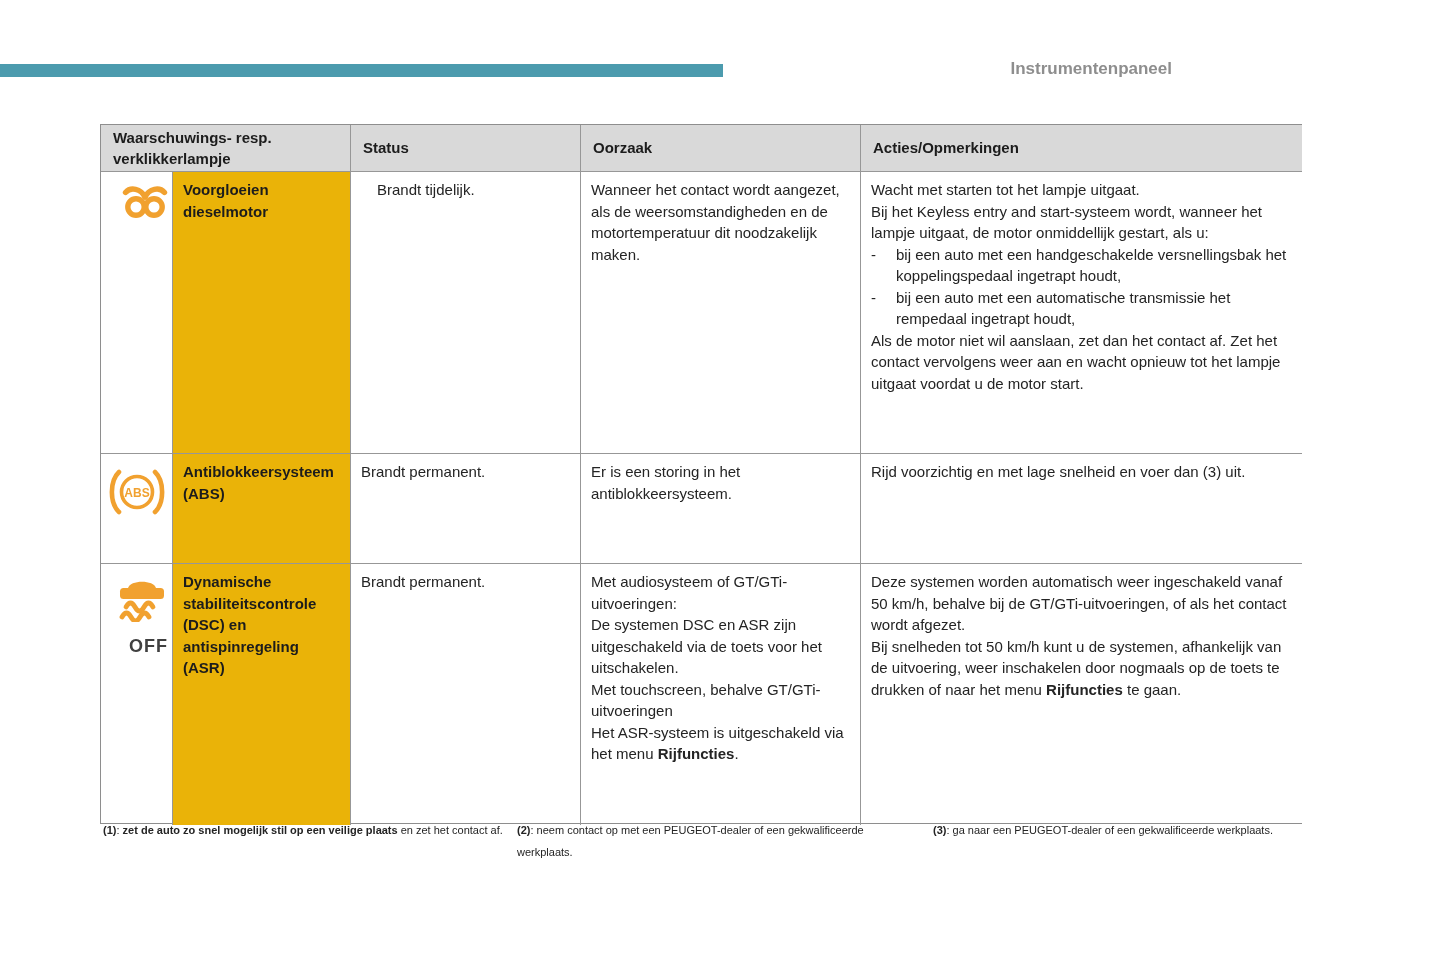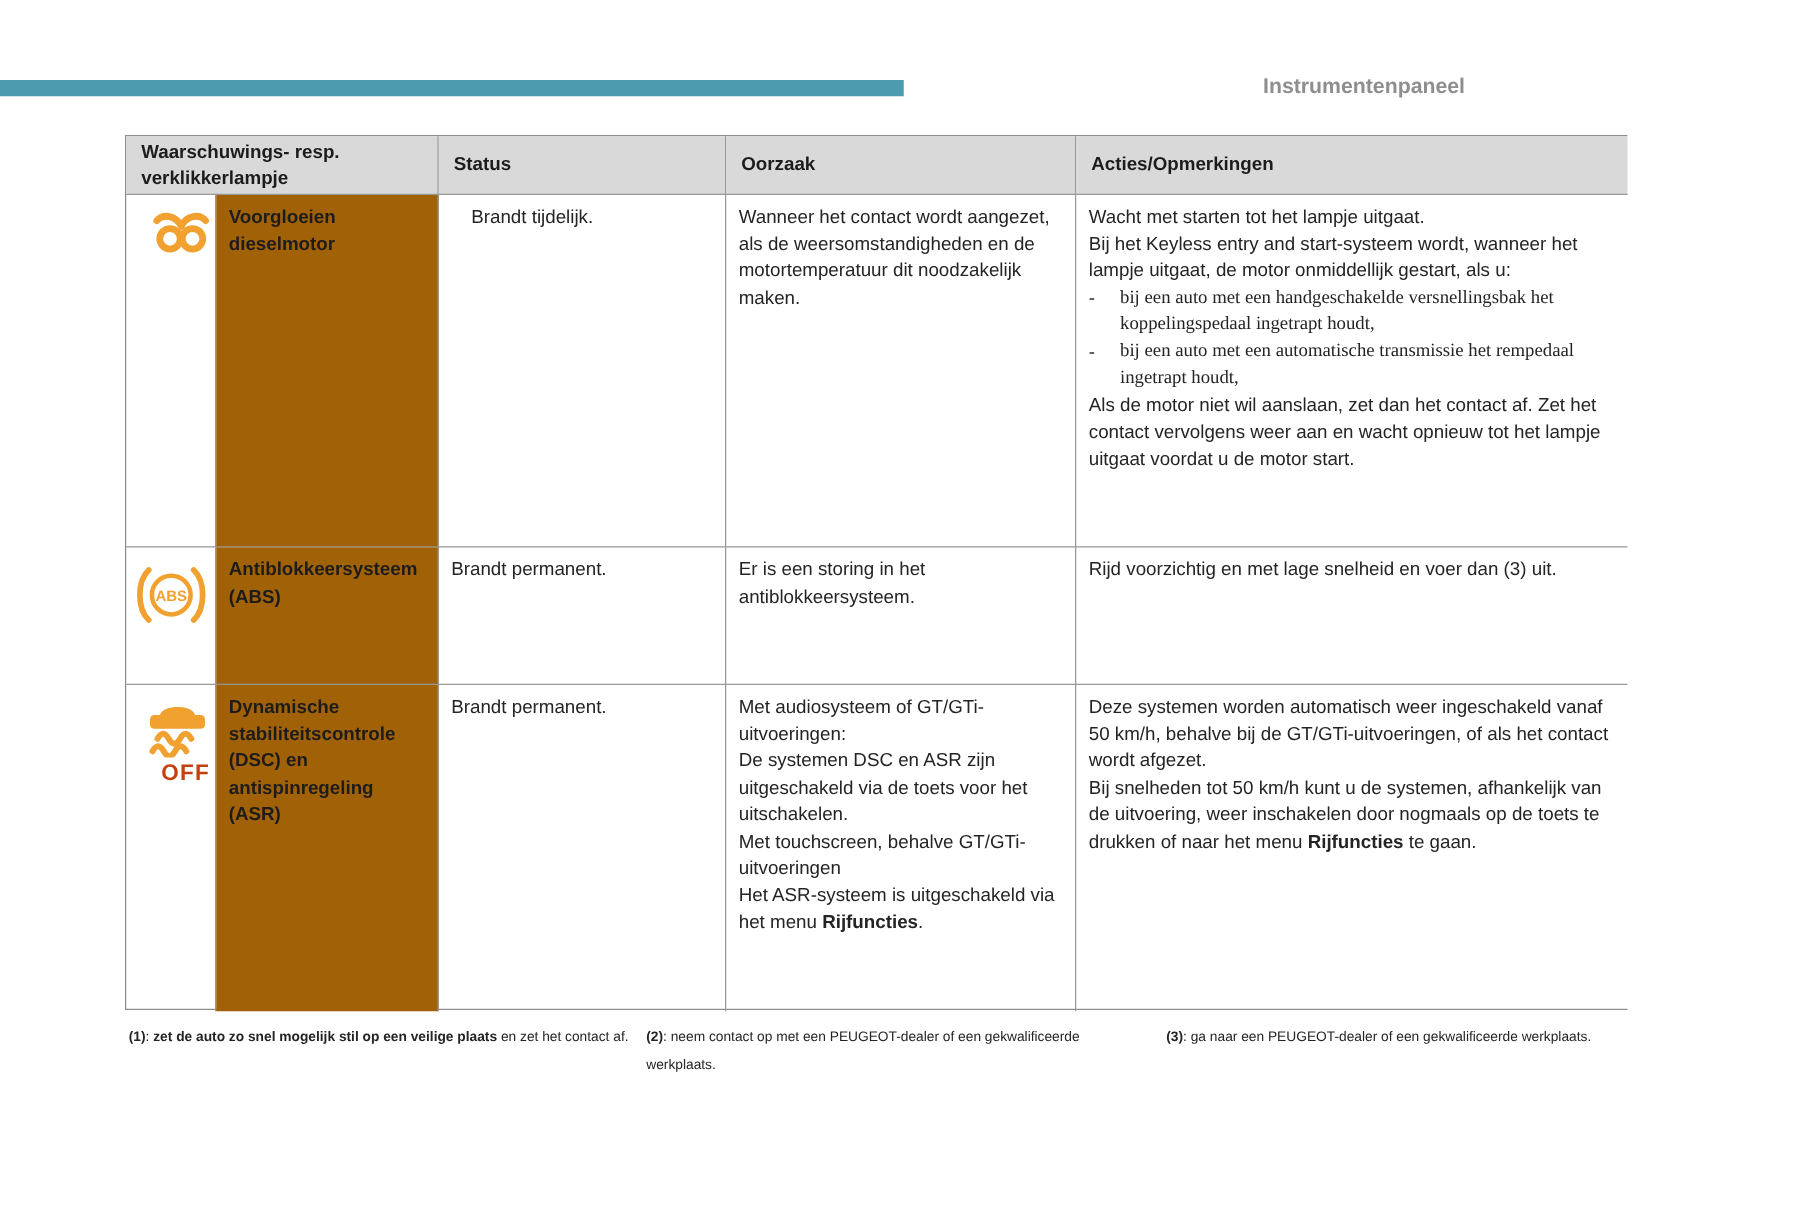--- a/index.html
+++ b/index.html
@@ -11,44 +11,44 @@
   .top-bar{position:absolute;left:0;top:64px;width:723px;height:13px;background:#4C9BAE;}
   .section-header{
     position:absolute;top:59px;right:130px;font-size:17px;font-weight:bold;color:#8E8E8E;
   }
   .chapter-num{
     position:absolute;left:1344px;top:86px;font-size:80px;font-weight:bold;color:#4797AB;
     line-height:1;letter-spacing:-2px;
   }
   
   .wtable{
-    position:absolute;left:100px;top:108px;width:1215px;height:700px;
+    position:absolute;left:100px;top:124px;width:1215px;height:700px;
     display:grid;
     grid-template-columns:72px 178px 230px 280px 455px;
     grid-template-rows:47px 282px 110px 261px;
     border:1px solid #8E8E8E;box-sizing:border-box;
     font-size:15px;line-height:21.5px;
   }
   .cell{border-right:1px solid #979797;border-bottom:1px solid #979797;box-sizing:border-box;
     padding:7px 10px;overflow:hidden;}
   .cell.last-col{border-right:none;}
   .cell.last-row{border-bottom:none;}
   .hcell{background:#D9D9D9;font-weight:bold;color:#1c1c1c;display:flex;align-items:center;padding:4px 12px;}
-  .name-cell{background:#a16207;font-weight:bold;color:#1c1c1c;}
+  .name-cell{background:#eab308;font-weight:bold;color:#1c1c1c;}
   .icon-cell{display:flex;flex-direction:column;align-items:flex-end;padding:12px 4px 4px 4px;}
   .acties-cell{padding-right:22px;}
   .t{margin:0;}
   .bullet{display:flex;margin:0;}
   .bm{width:25px;flex:0 0 25px;}
-  .bt{flex:1;font-family:Liberation Serif, serif;}
+  .bt{flex:1;}
   
   .oi{stroke:#F1A12F;fill:none;stroke-linecap:round;}
   .of{fill:#F1A12F;stroke:none;}
   .abs-label{fill:#F1A12F;font-family:"Liberation Sans",sans-serif;font-weight:bold;font-size:12px;}
-  .off-label{color:#c2410c;font-weight:bold;font-size:18px;letter-spacing:1px;margin-top:2px;}
+  .off-label{color:#404040;font-weight:bold;font-size:18px;letter-spacing:1px;margin-top:14px;}
   
   .footnote{position:absolute;top:820px;font-size:11px;line-height:21.5px;color:#242424;}
   .fn1{left:103px;width:400px;}
   .fn2{left:517px;width:380px;}
   .fn3{left:933px;width:350px;}
   .page-number{position:absolute;top:908px;left:1362px;font-size:20px;font-weight:bold;color:#6B6B6B;}
 </style>
 </head>
 <body>
 

